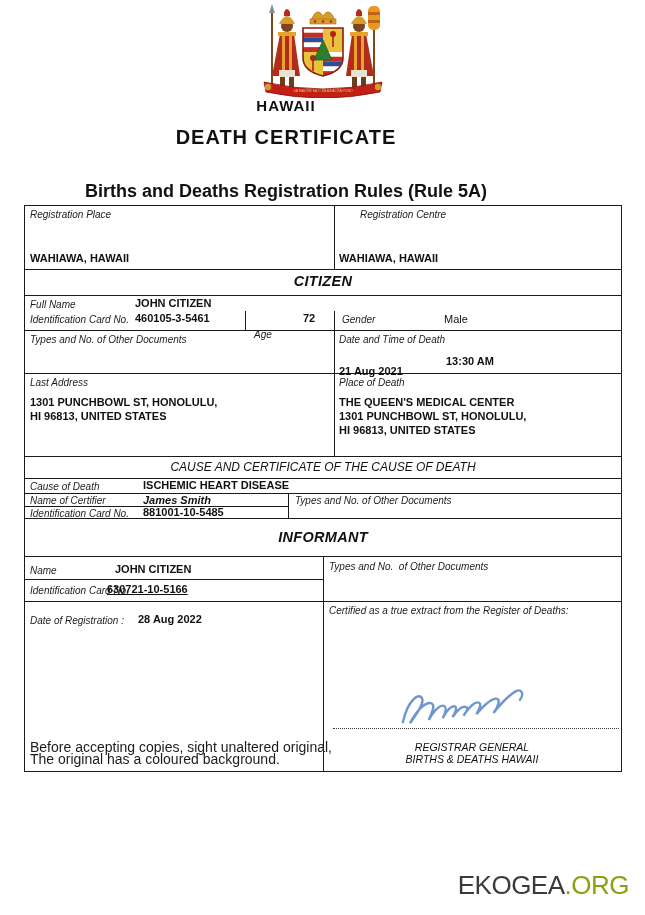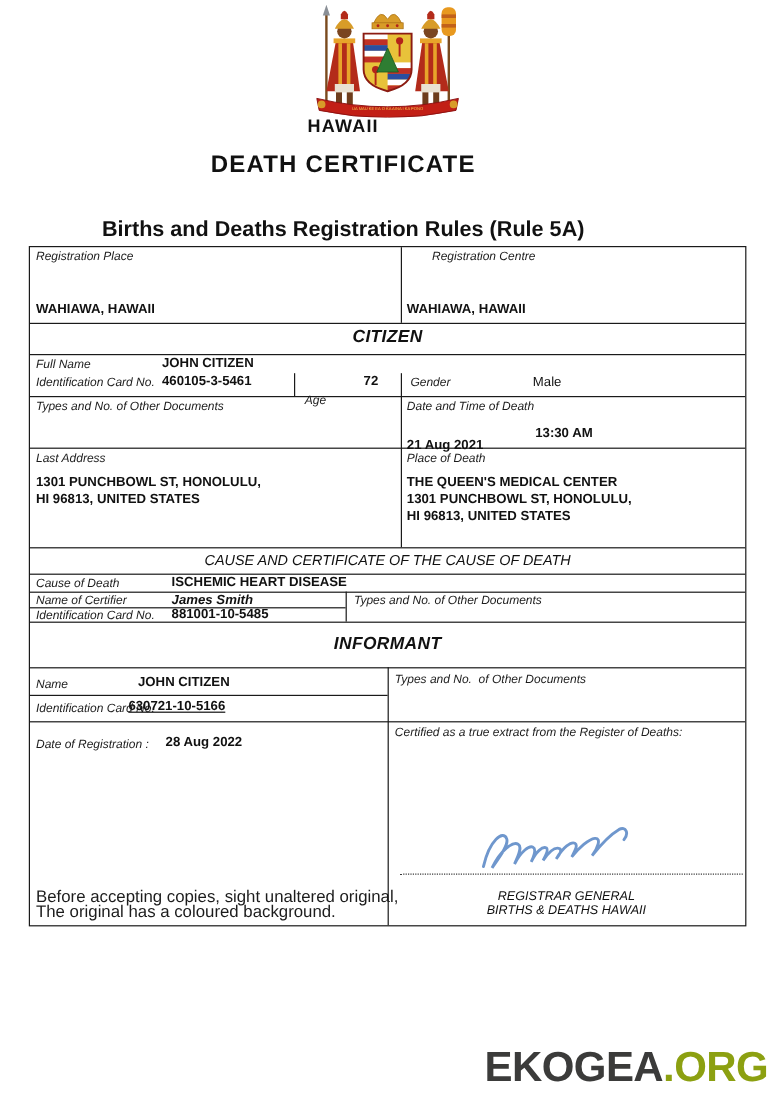--- a/index.html
+++ b/index.html
@@ -21,22 +21,22 @@
   .banner{position:absolute;left:0;width:596px;text-align:center;font-weight:bold;
           font-style:italic;font-size:14.5px;letter-spacing:.3px;}
   .banner-sm{position:absolute;left:0;width:596px;text-align:center;
              font-style:italic;font-size:12px;}
   .addr{line-height:14px;}
   .pre{white-space:pre;}
   .dotted{position:absolute;border-bottom:1.6px dotted #3a3a3a;}
   .registrar{position:absolute;left:298px;width:298px;text-align:center;
              font-style:italic;font-size:10.5px;line-height:12px;white-space:nowrap;}
   .footnote{position:absolute;font-size:14px;line-height:12.5px;color:#1c1c1c;white-space:nowrap;}
-  .watermark{position:absolute;top:870px;right:5px;font-size:35px;letter-spacing:-.5px;
-             font-weight:700;color:#3b3b3a;white-space:nowrap;}
+  .watermark{position:absolute;top:870px;right:16px;font-size:26px;letter-spacing:-.5px;
+             font-weight:400;color:#3b3b3a;white-space:nowrap;}
   .watermark .tld{color:#8ca011;}
   .sig-wrap{position:absolute;left:370px;top:472px;width:180px;height:48px;}
 </style>
 </head>
 <body>
 
 <div class="page">
 
   <svg class="abs" style="left:258px;top:4px;" width="130" height="94" viewBox="0 0 130 94">
 

